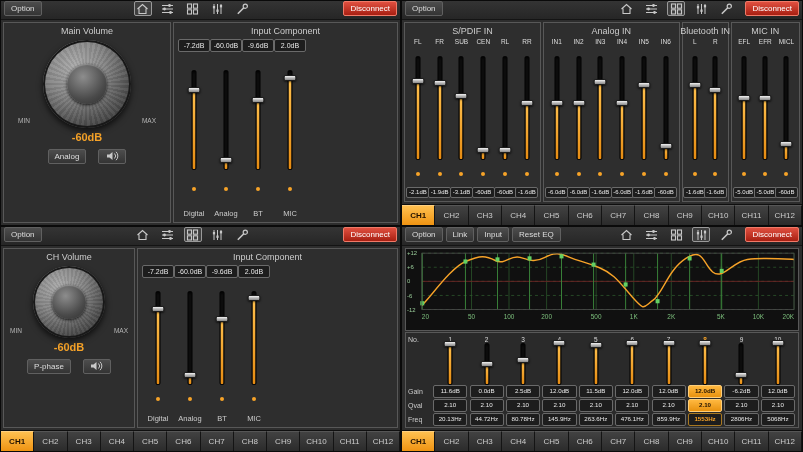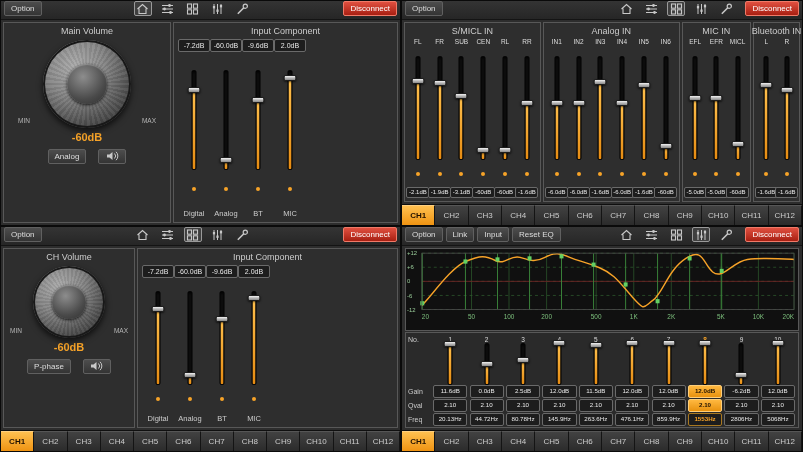--- a/index.html
+++ b/index.html
@@ -227,21 +227,21 @@
             <svg width="13" height="12" viewBox="0 0 13 12">
               <circle cx="9.3" cy="3.2" r="2.1" fill="none" stroke="#c8c8c8" stroke-width="1.2"></circle>
               <path d="M7.8 4.7 L1.8 10.7" stroke="#c8c8c8" stroke-width="1.6"></path>
             </svg>
           </span>
         </div>
       <button class="btn-sm disconnect">Disconnect</button>
     </header>
     <div id="tr-groups">
         <div class="panel tr-panel" style="flex-grow: 6; flex-basis: 0px;">
-          <div class="ptitle">S/MICL IN</div>
+          <div class="ptitle">S/PDIF IN</div>
           <div class="tr-row">
             <div class="tr-col">
               <div class="tr-lbl">FL</div>
               <div class="vslider" style="height: 104px;">
                 <div class="vtrack">
                   <div class="vfill" style="height: 76%;"></div>
                 </div>
                 <div class="vhandle" style="bottom: calc(76% - 3px);"></div>
               </div>
               <div class="dot"></div>
@@ -368,20 +368,47 @@
                 <div class="vtrack">
                   <div class="vfill" style="height: 14%;"></div>
                 </div>
                 <div class="vhandle" style="bottom: calc(14% - 3px);"></div>
               </div>
               <div class="dot"></div>
               <div class="valbox sm">-60dB</div>
             </div>
           </div>
         </div>
+        <div class="panel tr-panel" style="flex-grow: 2; flex-basis: 0px;">
+          <div class="ptitle">Bluetooth IN</div>
+          <div class="tr-row">
+            <div class="tr-col">
+              <div class="tr-lbl">L</div>
+              <div class="vslider" style="height: 104px;">
+                <div class="vtrack">
+                  <div class="vfill" style="height: 72%;"></div>
+                </div>
+                <div class="vhandle" style="bottom: calc(72% - 3px);"></div>
+              </div>
+              <div class="dot"></div>
+              <div class="valbox sm">-1.6dB</div>
+            </div>
+            <div class="tr-col">
+              <div class="tr-lbl">R</div>
+              <div class="vslider" style="height: 104px;">
+                <div class="vtrack">
+                  <div class="vfill" style="height: 68%;"></div>
+                </div>
+                <div class="vhandle" style="bottom: calc(68% - 3px);"></div>
+              </div>
+              <div class="dot"></div>
+              <div class="valbox sm">-1.6dB</div>
+            </div>
+          </div>
+        </div>
         <div class="panel tr-panel" style="flex-grow: 3; flex-basis: 0px;">
           <div class="ptitle">MIC IN</div>
           <div class="tr-row">
             <div class="tr-col">
               <div class="tr-lbl">EFL</div>
               <div class="vslider" style="height: 104px;">
                 <div class="vtrack">
                   <div class="vfill" style="height: 60%;"></div>
                 </div>
                 <div class="vhandle" style="bottom: calc(60% - 3px);"></div>
@@ -403,47 +430,20 @@
             <div class="tr-col">
               <div class="tr-lbl">MICL</div>
               <div class="vslider" style="height: 104px;">
                 <div class="vtrack">
                   <div class="vfill" style="height: 16%;"></div>
                 </div>
                 <div class="vhandle" style="bottom: calc(16% - 3px);"></div>
               </div>
               <div class="dot"></div>
               <div class="valbox sm">-60dB</div>
-            </div>
-          </div>
-        </div>
-        <div class="panel tr-panel" style="flex-grow: 2; flex-basis: 0px;">
-          <div class="ptitle">Bluetooth IN</div>
-          <div class="tr-row">
-            <div class="tr-col">
-              <div class="tr-lbl">L</div>
-              <div class="vslider" style="height: 104px;">
-                <div class="vtrack">
-                  <div class="vfill" style="height: 72%;"></div>
-                </div>
-                <div class="vhandle" style="bottom: calc(72% - 3px);"></div>
-              </div>
-              <div class="dot"></div>
-              <div class="valbox sm">-1.6dB</div>
-            </div>
-            <div class="tr-col">
-              <div class="tr-lbl">R</div>
-              <div class="vslider" style="height: 104px;">
-                <div class="vtrack">
-                  <div class="vfill" style="height: 68%;"></div>
-                </div>
-                <div class="vhandle" style="bottom: calc(68% - 3px);"></div>
-              </div>
-              <div class="dot"></div>
-              <div class="valbox sm">-1.6dB</div>
             </div>
           </div>
         </div>
       </div>
     <div class="tabs">
         <div class="tab active">CH1</div>
         <div class="tab">CH2</div>
         <div class="tab">CH3</div>
         <div class="tab">CH4</div>
         <div class="tab">CH5</div>

